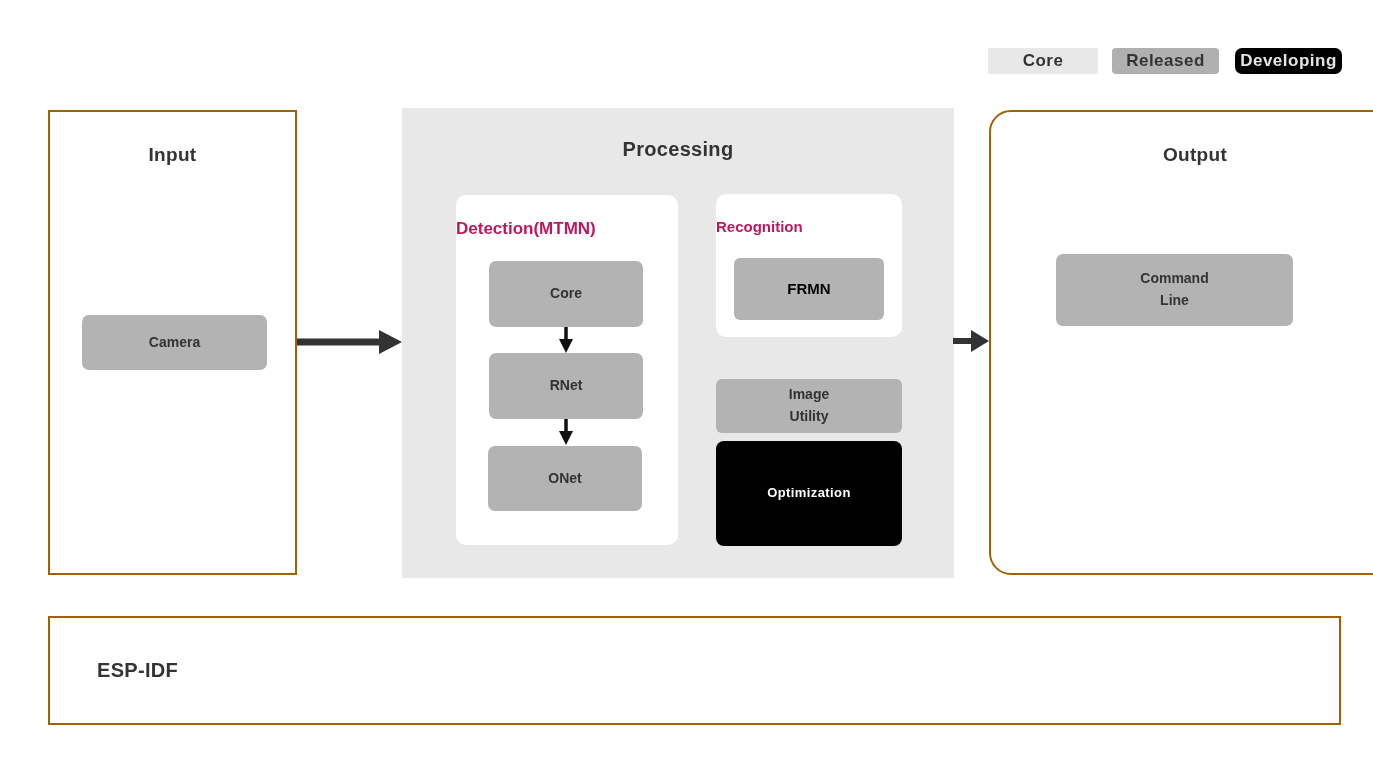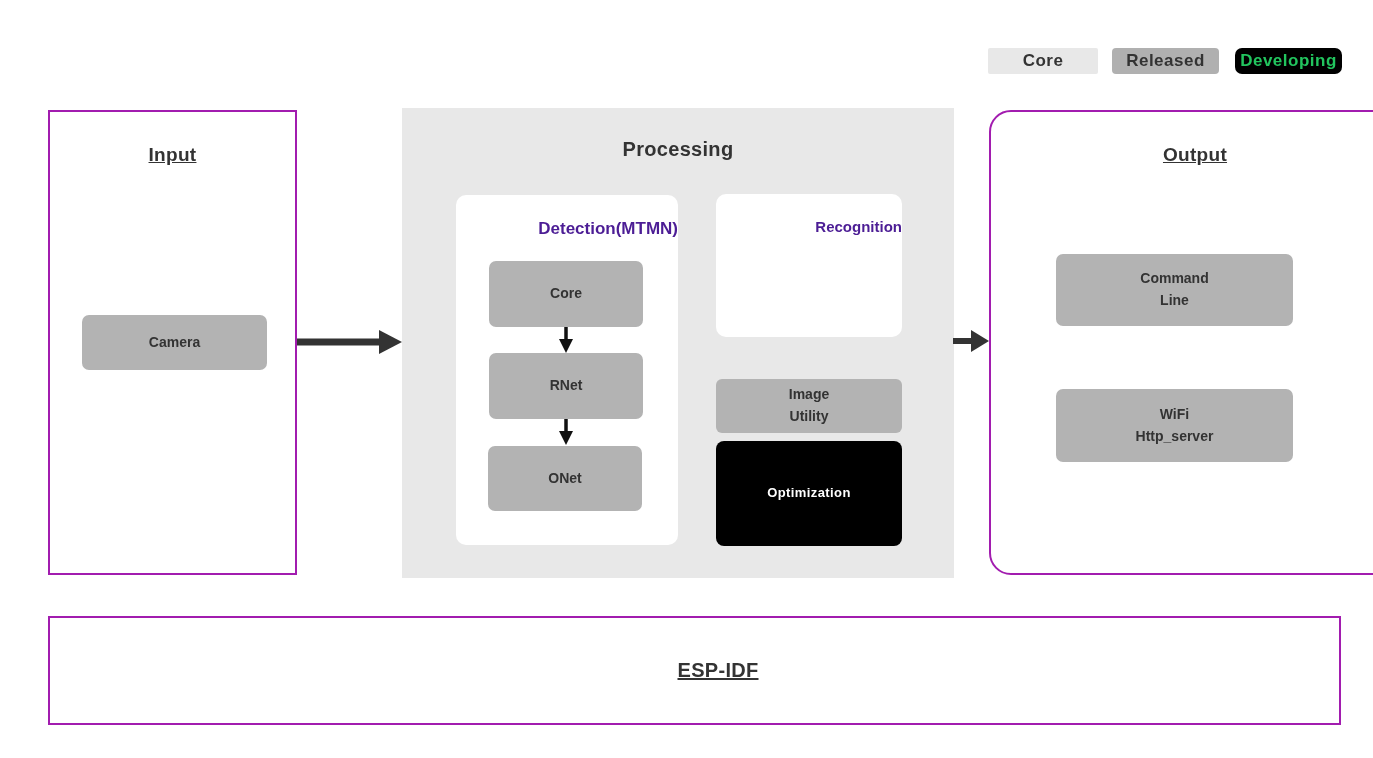--- a/index.html
+++ b/index.html
@@ -23,64 +23,63 @@
     height: 26px;
     display: flex;
     align-items: center;
     justify-content: center;
     font-size: 17px;
     font-weight: bold;
     letter-spacing: 0.5px;
   }
   .chip-core      { left: 988px;  width: 110px; background: #e8e8e8; color: #333; border-radius: 2px; }
   .chip-released  { left: 1112px; width: 107px; background: #b0b0b0; color: #333; border-radius: 4px; }
-  .chip-developing{ left: 1235px; width: 107px; background: #000000; color: #22c55e; border-radius: 7px; }
+  .chip-developing{ left: 1235px; width: 107px; background: #000000; color: #e5e5e5; border-radius: 7px; }
 
   
   .panel {
     position: absolute;
     background: #ffffff;
-    border: 2px solid #a21caf;
-    text-decoration: underline;
+    border: 2px solid #a16207;
   }
   .panel-title {
     text-align: center;
     font-weight: bold;
     font-size: 19px;
     color: #333;
     padding-top: 32px;
     letter-spacing: 0.3px;
   }
   #input-panel  { left: 48px;  top: 110px; width: 249px;  height: 465px; }
   #output-panel { left: 989px; top: 110px; width: 412px;  height: 465px; border-radius: 22px; }
   #foundation-panel {
     left: 48px; top: 616px; width: 1293px; height: 109px;
-    display: flex; align-items: center; justify-content: center; padding-left: 47px;
+    display: flex; align-items: center;  padding-left: 47px;
   }
   #foundation-panel .panel-title { padding-top: 0; font-size: 20px; }
 
   
   #processing-panel {
     position: absolute;
     left: 402px; top: 108px; width: 552px; height: 470px;
     background: #e8e8e8;
   }
   #processing-panel > .panel-title { padding-top: 30px; font-size: 20px; }
 
   .subgroup {
     position: absolute;
     background: #ffffff;
     border-radius: 10px;
   }
   #detection-group   { left: 54px;  top: 87px; width: 222px; height: 350px; }
   #recognition-group { left: 314px; top: 86px; width: 186px; height: 143px; }
   .subgroup-title {
-    text-align: right;
-    font-weight: bold;
-    color: #4c1d95;
+    text-align: left;
+    font-weight: bold;
+    color: #be185d;
   }
   #detection-group .subgroup-title   { padding-top: 24px; font-size: 17px; }
   #recognition-group .subgroup-title { padding-top: 24px; font-size: 15px; }
 
   
   .block {
     position: absolute;
     background: #b3b3b3;
     border-radius: 7px;
     display: flex;
@@ -173,20 +172,23 @@
         <line x1="10" y1="0" x2="10" y2="14" stroke="#111111" stroke-width="3.5"></line>
         <polygon points="3,12 17,12 10,26" fill="#111111"></polygon>
       </svg>
       <div class="block" id="onet-block">
         <span>ONet</span>
       </div>
     </div>
 
     <div class="subgroup" id="recognition-group">
       <div class="subgroup-title">Recognition</div>
+      <div class="block" id="frmn-block">
+        <span>FRMN</span>
+      </div>
     </div>
 
     <div class="block" id="image-utility-block">
       <span>Image</span>
       <span>Utility</span>
     </div>
 
     <div class="block" id="optimization-block">
       <span>Optimization</span>
     </div>
@@ -196,23 +198,19 @@
     <line x1="0" y1="14" x2="20" y2="14" stroke="#333333" stroke-width="6"></line>
     <polygon points="18,3 36,14 18,25" fill="#333333"></polygon>
   </svg>
 
   <div class="panel" id="output-panel">
     <div class="panel-title">Output</div>
     <div class="block" id="command-line-block">
       <span>Command</span>
       <span>Line</span>
     </div>
-    <div class="block" id="wifi-block">
-      <span>WiFi</span>
-      <span>Http_server</span>
-    </div>
   </div>
 
   <div class="panel" id="foundation-panel">
     <div class="panel-title">ESP-IDF</div>
   </div>
 
 </div>
 
 </body></html>

